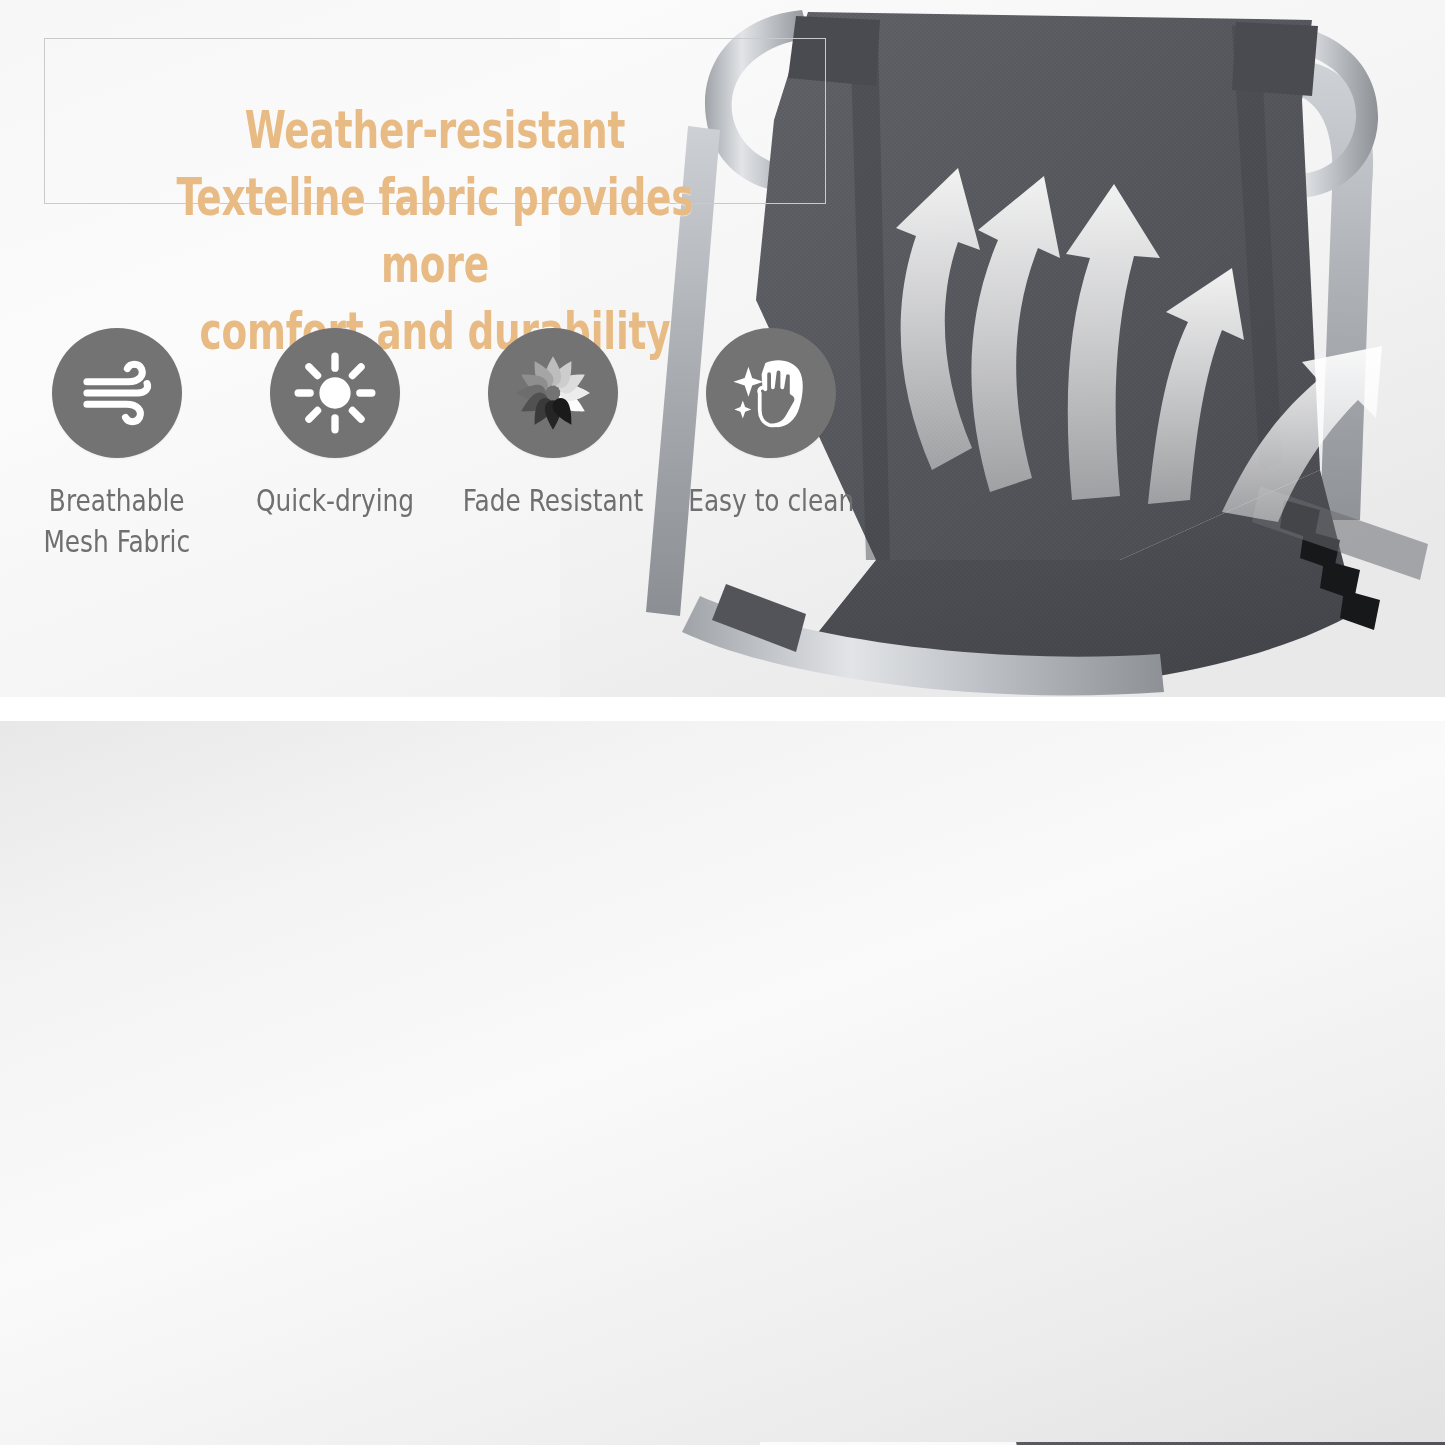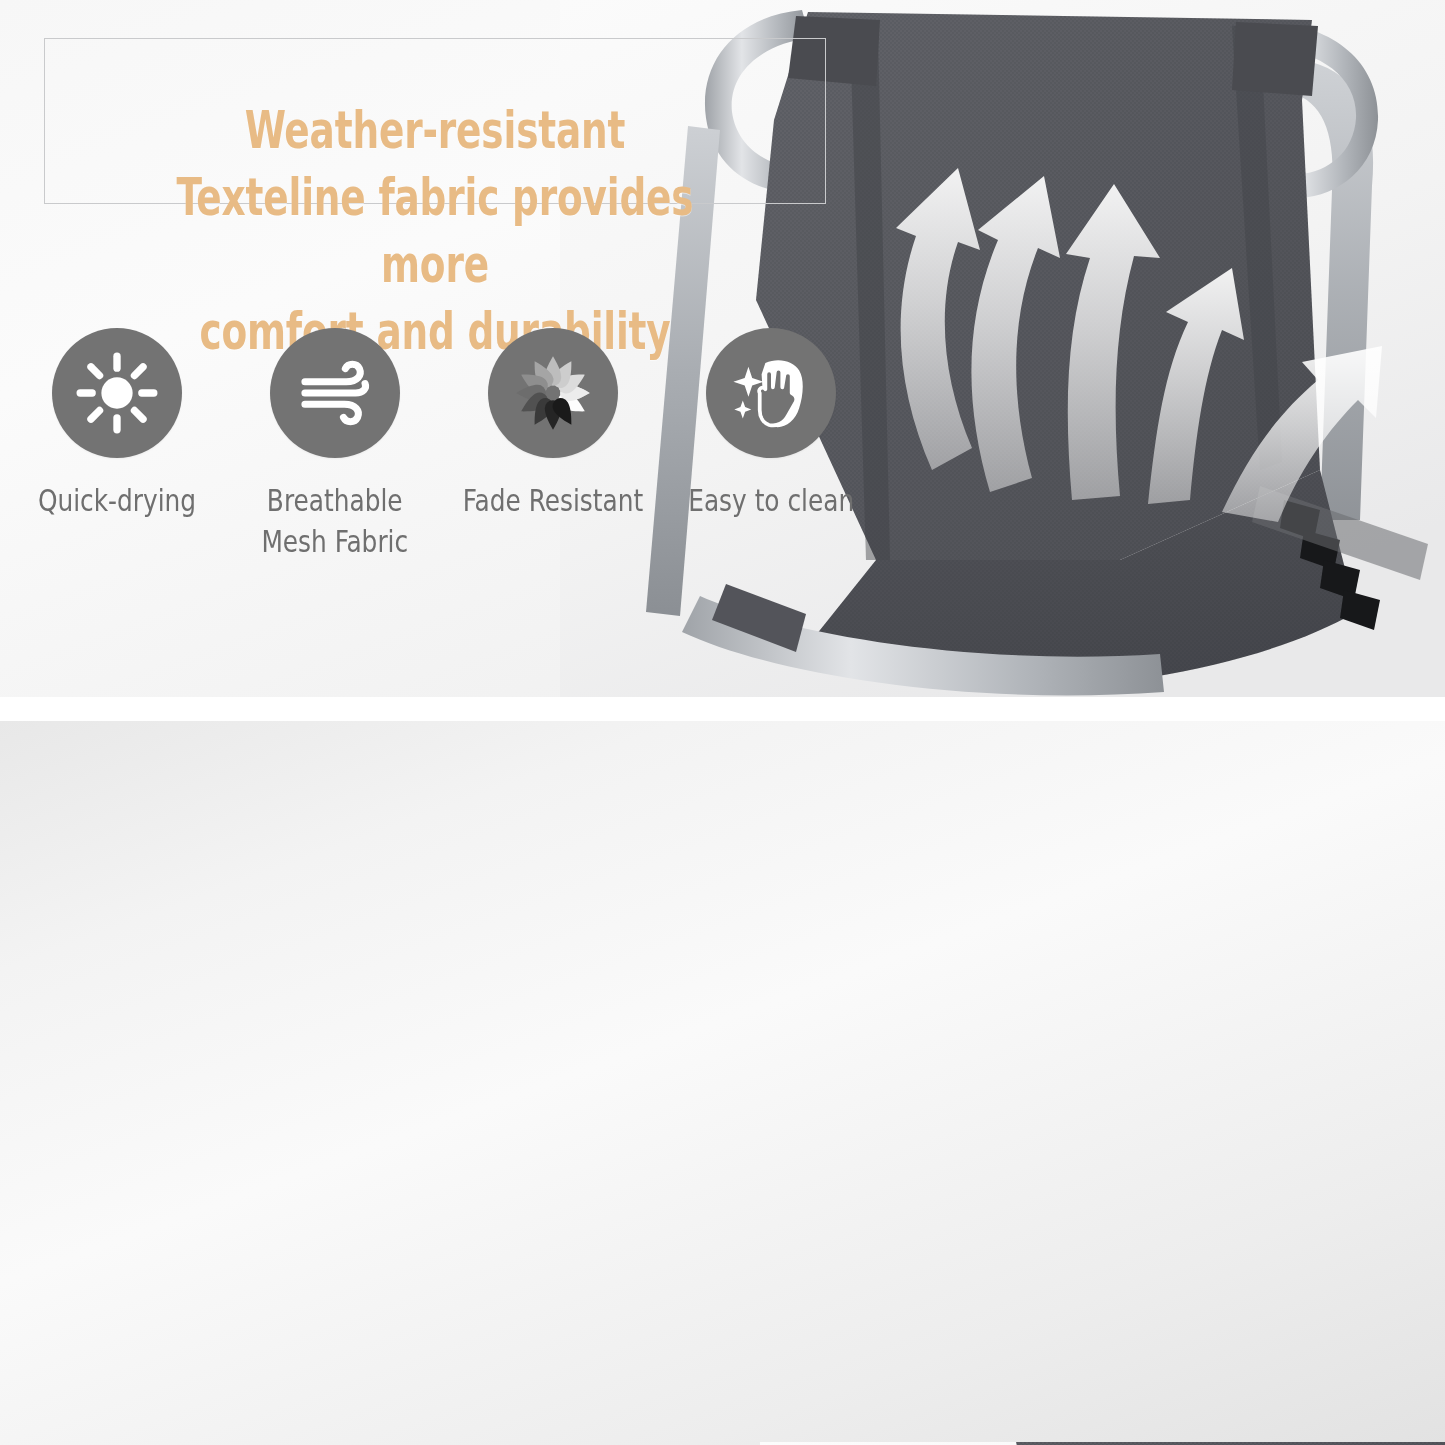--- a/index.html
+++ b/index.html
@@ -241,52 +241,52 @@
         </g>
       </svg>
     </div>
 
     <div class="headbox headbox-top"></div>
     <h1 class="heading heading-top">Weather-resistant
 Texteline fabric provides more
 comfort and durability</h1>
 
     <div class="features features-top">
+
+      <div class="feature">
+        <div class="icon-circle">
+          <svg width="94" height="94" viewBox="0 0 100 100" aria-hidden="true">
+            <g fill="none" stroke="#ffffff" stroke-width="7.5" stroke-linecap="round">
+              <path d="M18 38 H 62 C 74 38 79 31 76 24 C 73 18 64 18 61 24"></path>
+              <path d="M18 50 H 72 C 80 50 84 45 82 40"></path>
+              <path d="M18 62 H 60 C 72 62 77 69 74 76 C 71 82 62 82 59 76"></path>
+            </g>
+          </svg>
+        </div>
+        <div class="feature-label">Breathable
+Mesh Fabric</div>
+      </div>
 
       <div class="feature">
         <div class="icon-circle">
           <svg width="92" height="92" viewBox="0 0 100 100" aria-hidden="true">
             <circle cx="50" cy="50" r="17" fill="#ffffff"></circle>
             <g stroke="#ffffff" stroke-width="8" stroke-linecap="round">
               <line x1="50" y1="10" x2="50" y2="23"></line>
               <line x1="50" y1="77" x2="50" y2="90"></line>
               <line x1="10" y1="50" x2="23" y2="50"></line>
               <line x1="77" y1="50" x2="90" y2="50"></line>
               <line x1="21.7" y1="21.7" x2="31" y2="31"></line>
               <line x1="69" y1="69" x2="78.3" y2="78.3"></line>
               <line x1="21.7" y1="78.3" x2="31" y2="69"></line>
               <line x1="69" y1="31" x2="78.3" y2="21.7"></line>
             </g>
           </svg>
         </div>
         <div class="feature-label">Quick-drying</div>
-      </div>
-
-      <div class="feature">
-        <div class="icon-circle">
-          <svg width="94" height="94" viewBox="0 0 100 100" aria-hidden="true">
-            <g fill="none" stroke="#ffffff" stroke-width="7.5" stroke-linecap="round">
-              <path d="M18 38 H 62 C 74 38 79 31 76 24 C 73 18 64 18 61 24"></path>
-              <path d="M18 50 H 72 C 80 50 84 45 82 40"></path>
-              <path d="M18 62 H 60 C 72 62 77 69 74 76 C 71 82 62 82 59 76"></path>
-            </g>
-          </svg>
-        </div>
-        <div class="feature-label">Breathable
-Mesh Fabric</div>
       </div>
 
       <div class="feature">
         <div class="icon-circle">
           <svg width="102" height="102" viewBox="0 0 100 100" aria-hidden="true">
             <g>
 
               <g transform="rotate(0 50 50)">
                 <path d="M50 14 C 56 24 58 30 58 35 a8 8 0 0 1 -16 0 c 0 -5 2 -11 8 -21 Z" fill="#d2d2d2" transform="rotate(90 50 50)"></path>
               </g>

